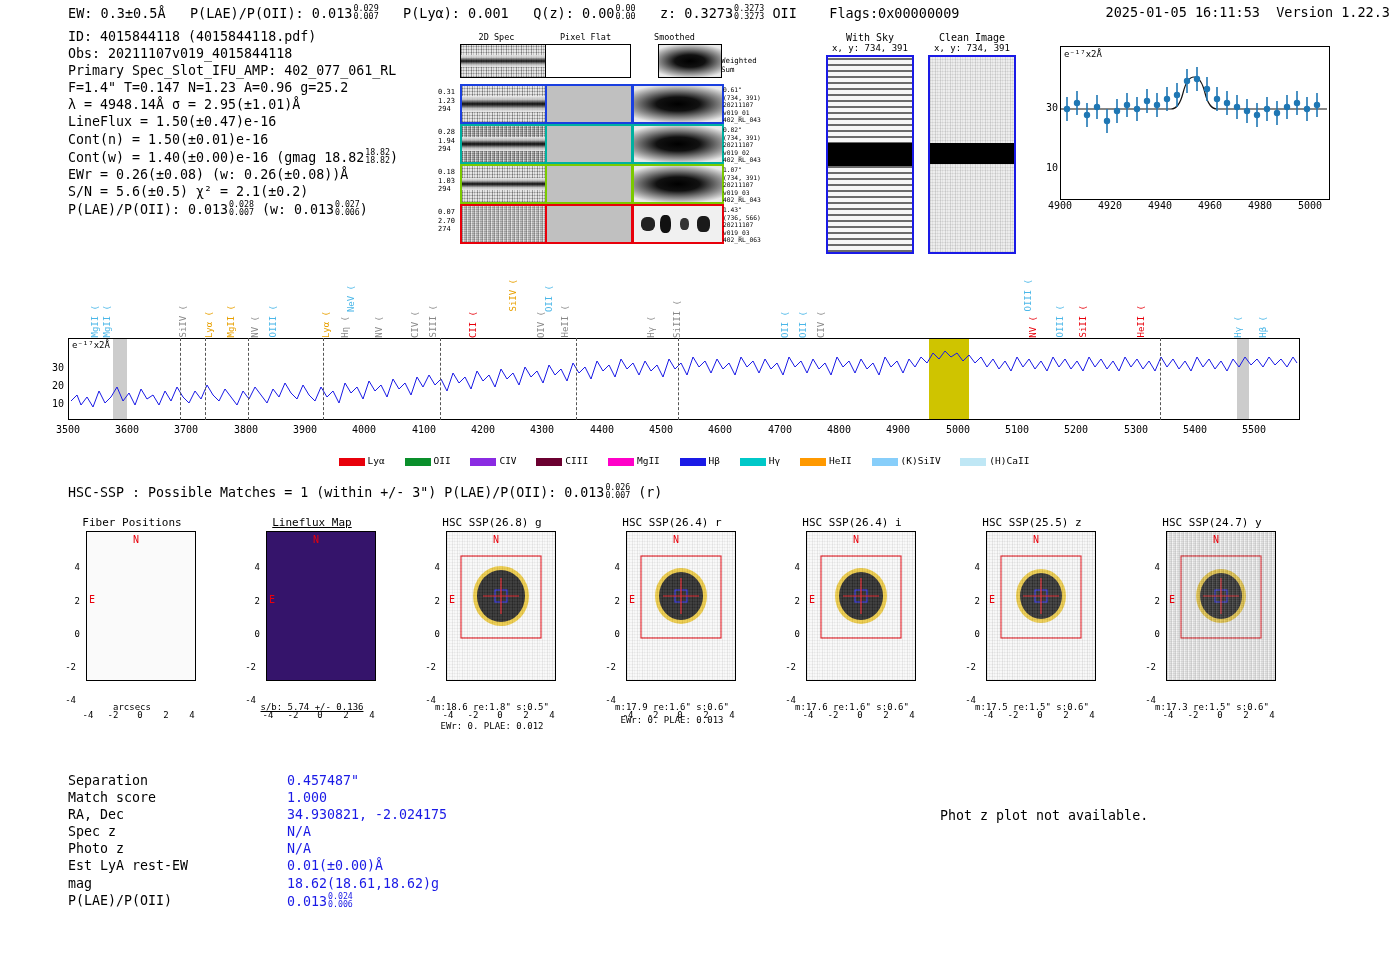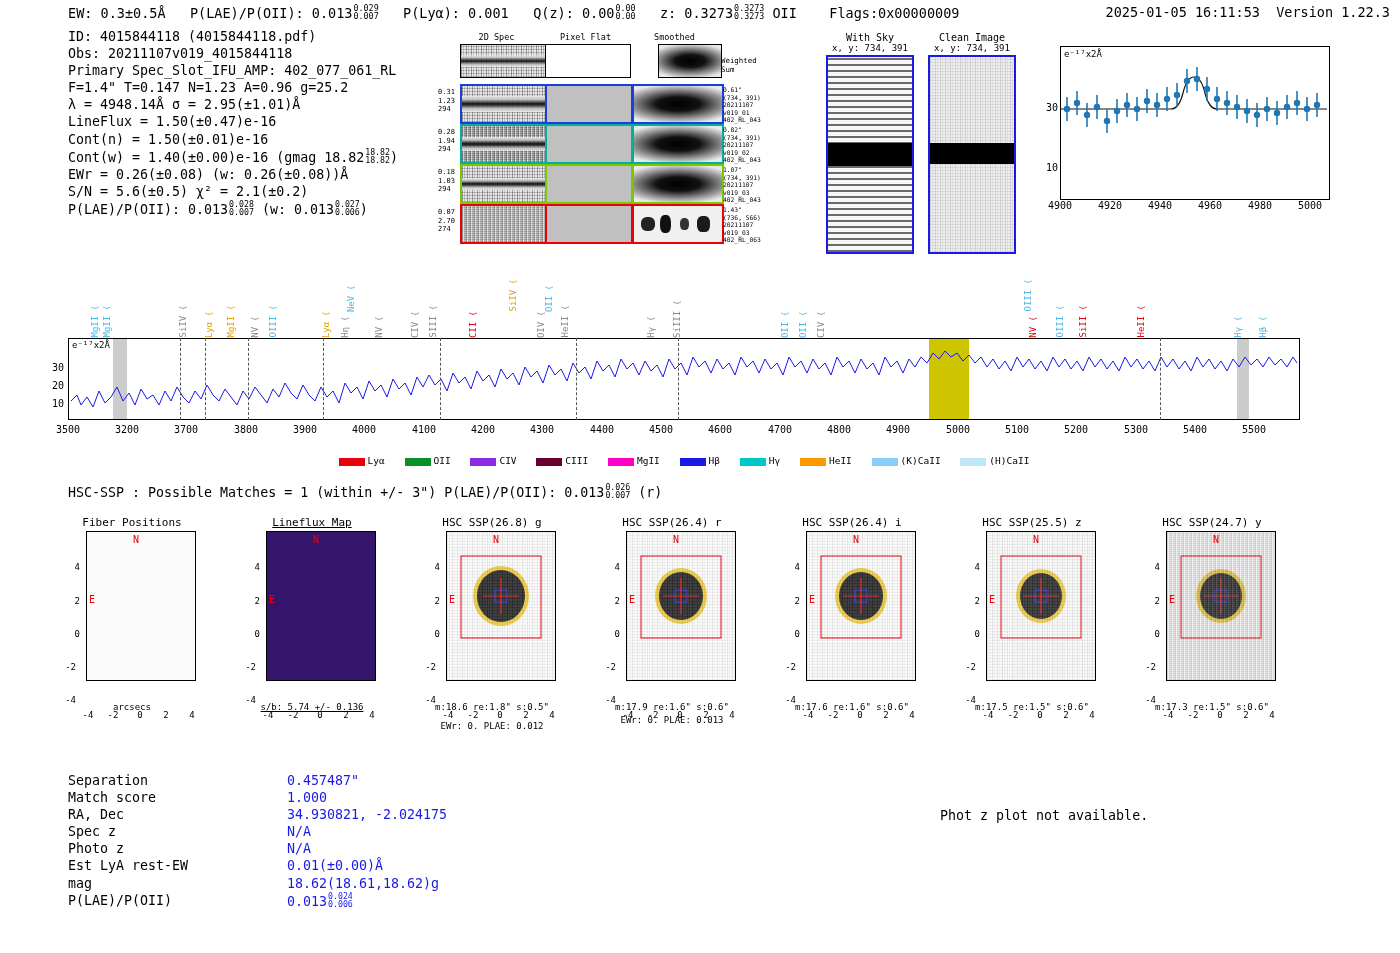--- a/index.html
+++ b/index.html
@@ -276,21 +276,21 @@
   </div>
   <div class="abs" style="left:4px;top:2px;font-size:9px;">e⁻¹⁷x2Å</div>
 
   <div class="ytick" style="left:-30px;top:24px;">30</div>
   <div class="ytick" style="left:-30px;top:42px;">20</div>
   <div class="ytick" style="left:-30px;top:60px;">10</div>
 </div>
 
 <div class="abs" style="left:68px;top:424px;width:1232px;height:14px;">
   <div class="xtick" style="left:-20px;top:0;">3500</div>
-  <div class="xtick" style="left:39px;top:0;">3200</div>
+  <div class="xtick" style="left:39px;top:0;">3600</div>
   <div class="xtick" style="left:98px;top:0;">3700</div>
   <div class="xtick" style="left:158px;top:0;">3800</div>
   <div class="xtick" style="left:217px;top:0;">3900</div>
   <div class="xtick" style="left:276px;top:0;">4000</div>
   <div class="xtick" style="left:336px;top:0;">4100</div>
   <div class="xtick" style="left:395px;top:0;">4200</div>
   <div class="xtick" style="left:454px;top:0;">4300</div>
   <div class="xtick" style="left:514px;top:0;">4400</div>
   <div class="xtick" style="left:573px;top:0;">4500</div>
   <div class="xtick" style="left:632px;top:0;">4600</div>
@@ -351,21 +351,21 @@
 
 <div id="legendrow">
   <span class="item"><span class="legend-sw" style="background:#e8000b;"></span><span>Lyα</span></span>
   <span class="item"><span class="legend-sw" style="background:#0a8f2b;"></span><span>OII</span></span>
   <span class="item"><span class="legend-sw" style="background:#8a2be2;"></span><span>CIV</span></span>
   <span class="item"><span class="legend-sw" style="background:#6b0030;"></span><span>CIII</span></span>
   <span class="item"><span class="legend-sw" style="background:#ff00c8;"></span><span>MgII</span></span>
   <span class="item"><span class="legend-sw" style="background:#1a1ae6;"></span><span>Hβ</span></span>
   <span class="item"><span class="legend-sw" style="background:#00c8c8;"></span><span>Hγ</span></span>
   <span class="item"><span class="legend-sw" style="background:#ff9900;"></span><span>HeII</span></span>
-  <span class="item"><span class="legend-sw" style="background:#87cefa;"></span><span>(K)CaII</span></span>
+  <span class="item"><span class="legend-sw" style="background:#87cefa;"></span><span>(K)SiIV</span></span>
   <span class="item"><span class="legend-sw" style="background:#bfe7f5;"></span><span>(H)CaII</span></span>
 </div>
 
 <div class="abs nw" id="hscheader">
   <span>HSC-SSP : Possible Matches = 1 (within +/- 3")  P(LAE)/P(OII): 0.013</span><span class="frac"><span>0.026</span><span>0.007</span></span>
   <span>(r)</span>
 </div>
 
 <div class="cutout" style="left:58px;">
   <div class="title">Fiber Positions</div>

